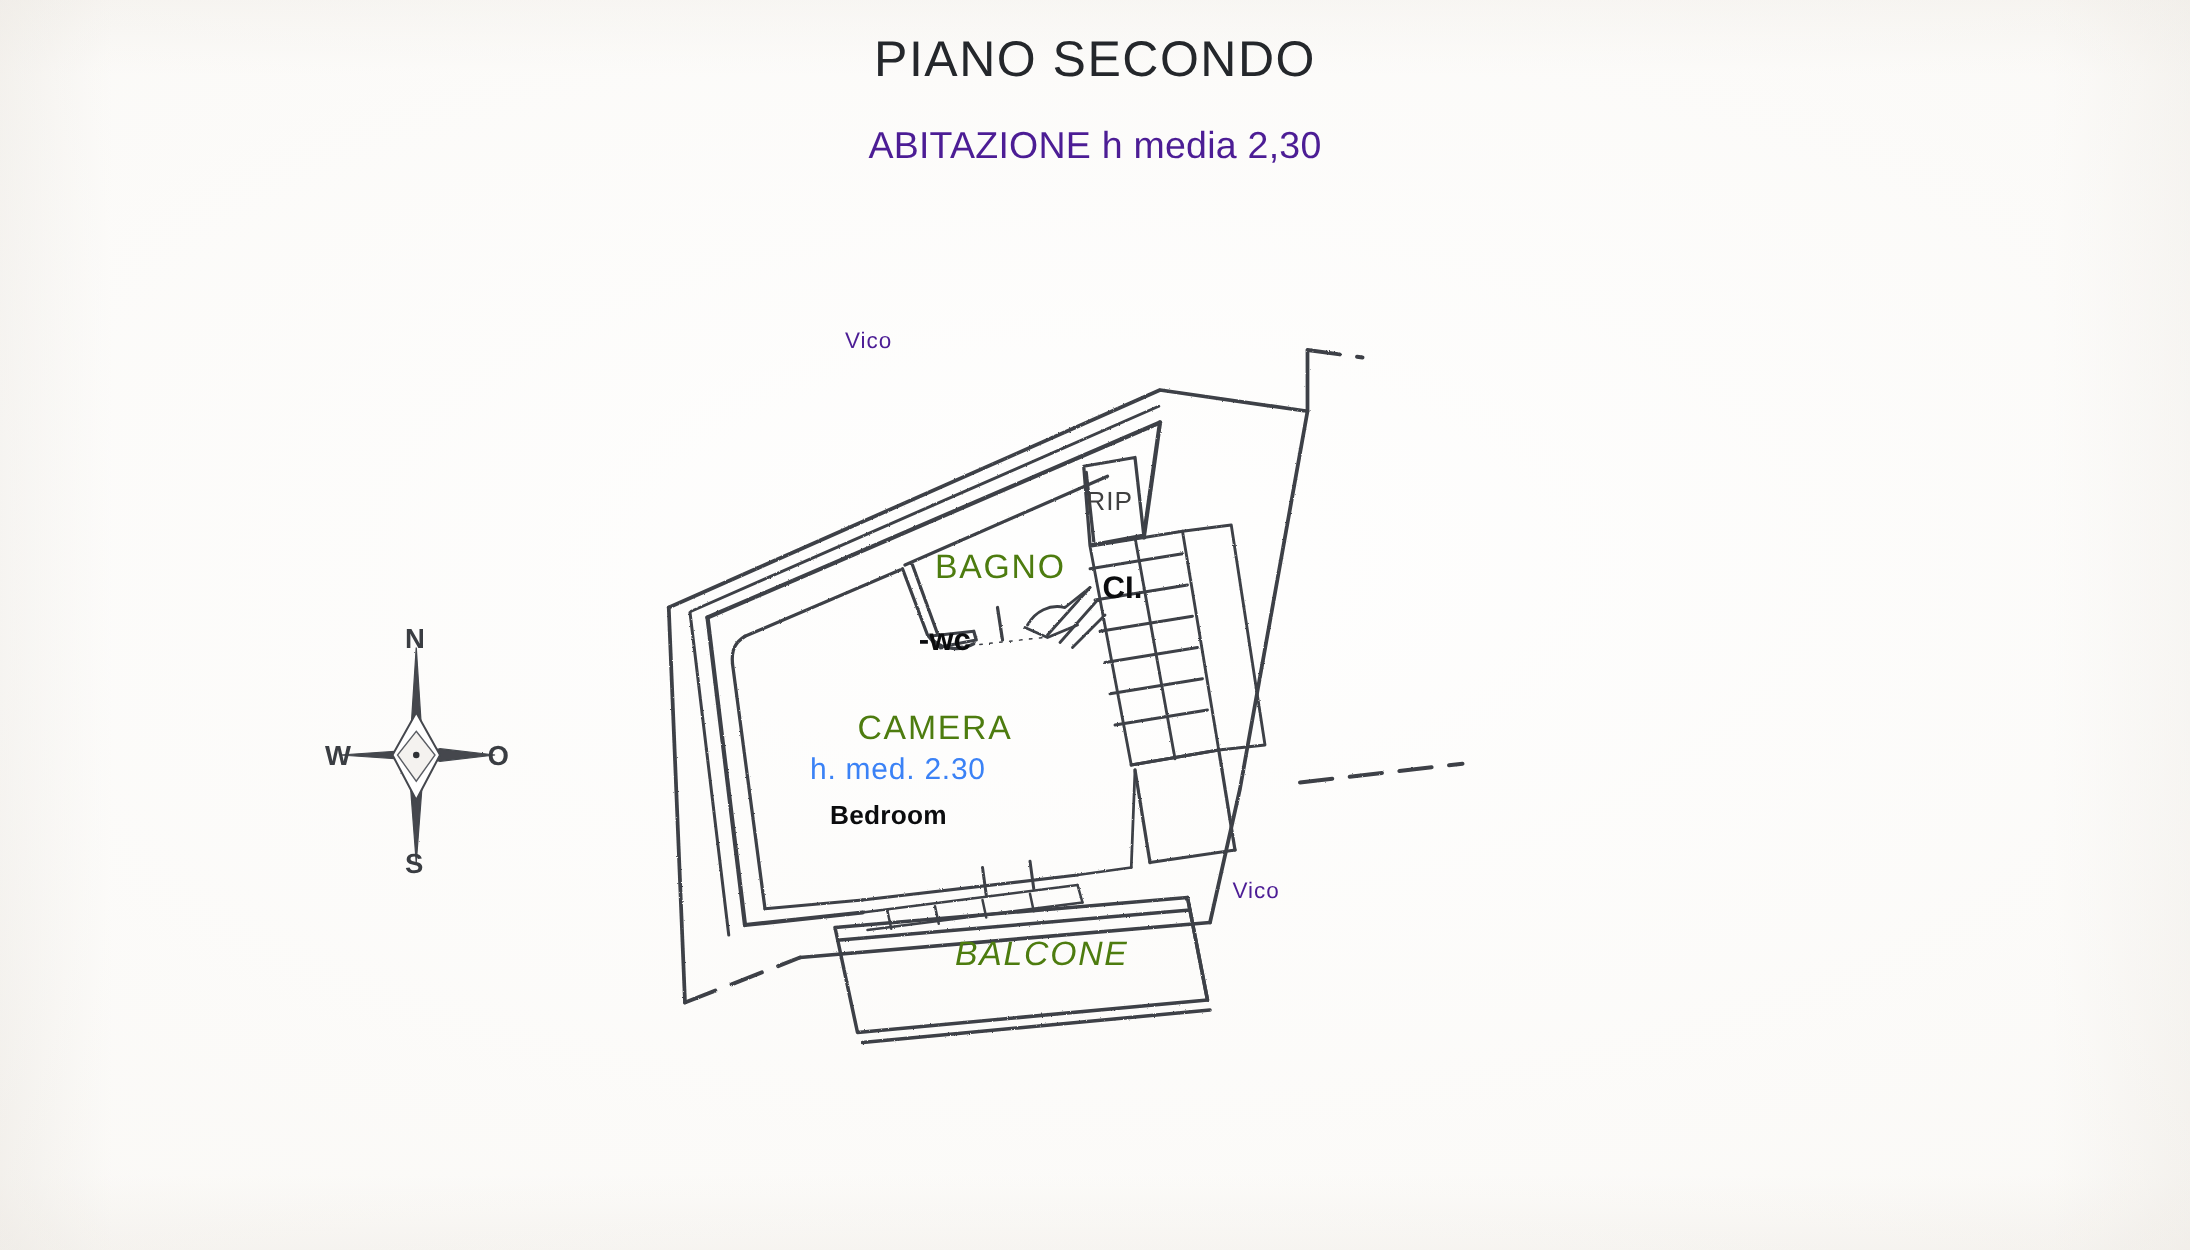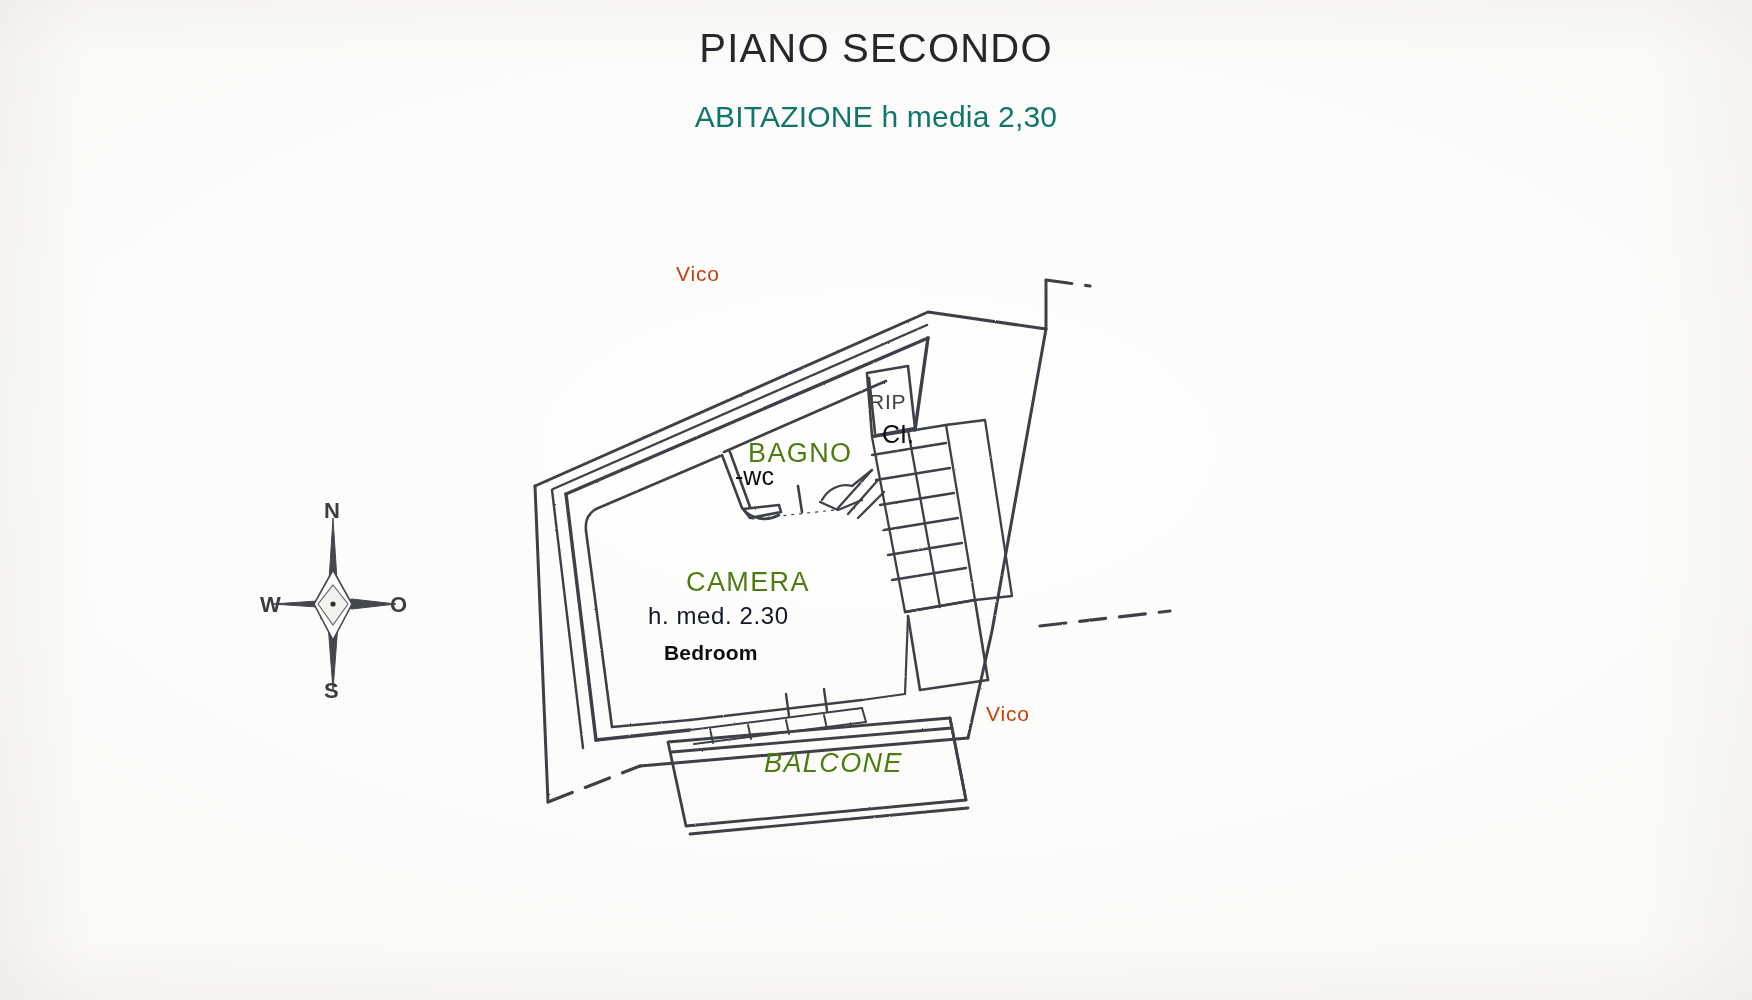--- a/index.html
+++ b/index.html
@@ -47,21 +47,21 @@
     font-size: 40px;
     letter-spacing: 1.2px;
     color: #24272b;
     font-family: "Liberation Sans", sans-serif;
     font-weight: 400;
   }
   #title-sub {
     top: 100px;
     font-size: 30px;
     letter-spacing: 0.2px;
-    color: #0f766e;
+    color: #4c1d95;
     font-weight: 400;
   }
   #title-en {
     top: 160px;
     font-size: 40px;
     letter-spacing: 0.5px;
     color: #131417;
     font-family: "DejaVu Serif", serif;
     font-weight: 700;
   }
@@ -73,26 +73,26 @@
     top: 0;
     width: 1752px;
     height: 1000px;
   }
   .lbl {
     position: absolute;
     white-space: nowrap;
     color: #2d3035;
     font-family: "Liberation Sans", sans-serif;
   }
-  .lbl-street { font-size: 21px; color: #c2410c; letter-spacing: 0.8px; }
+  .lbl-street { font-size: 18px; color: #4c1d95; letter-spacing: 0.8px; }
   .lbl-room   { font-size: 27px; color: #4d7c0f; letter-spacing: 1.4px; }
-  .lbl-dim    { font-size: 24px; color: #0f172a; letter-spacing: 0.6px; }
+  .lbl-dim    { font-size: 24px; color: #3b82f6; letter-spacing: 0.6px; }
   .lbl-en     { font-size: 21px; color: #0b0c0e; font-weight: 700; letter-spacing: 0.2px; }
   .lbl-small  { font-size: 21px; color: #404040; letter-spacing: 0.8px; }
-  .lbl-en-sm  { font-size: 25px; color: #0b0c0e; font-weight: 400; }
+  .lbl-en-sm  { font-size: 25px; color: #0b0c0e; font-weight: 700; margin-top: 36px; }
   .lbl-compass{ font-size: 22px; color: #3a3d42; font-weight: 700; }
 </style>
 </head>
 <body>
 
 <div id="page">
 
   <div id="paper-texture"></div>
 
   <div class="title-block" id="title-main">PIANO SECONDO</div>

